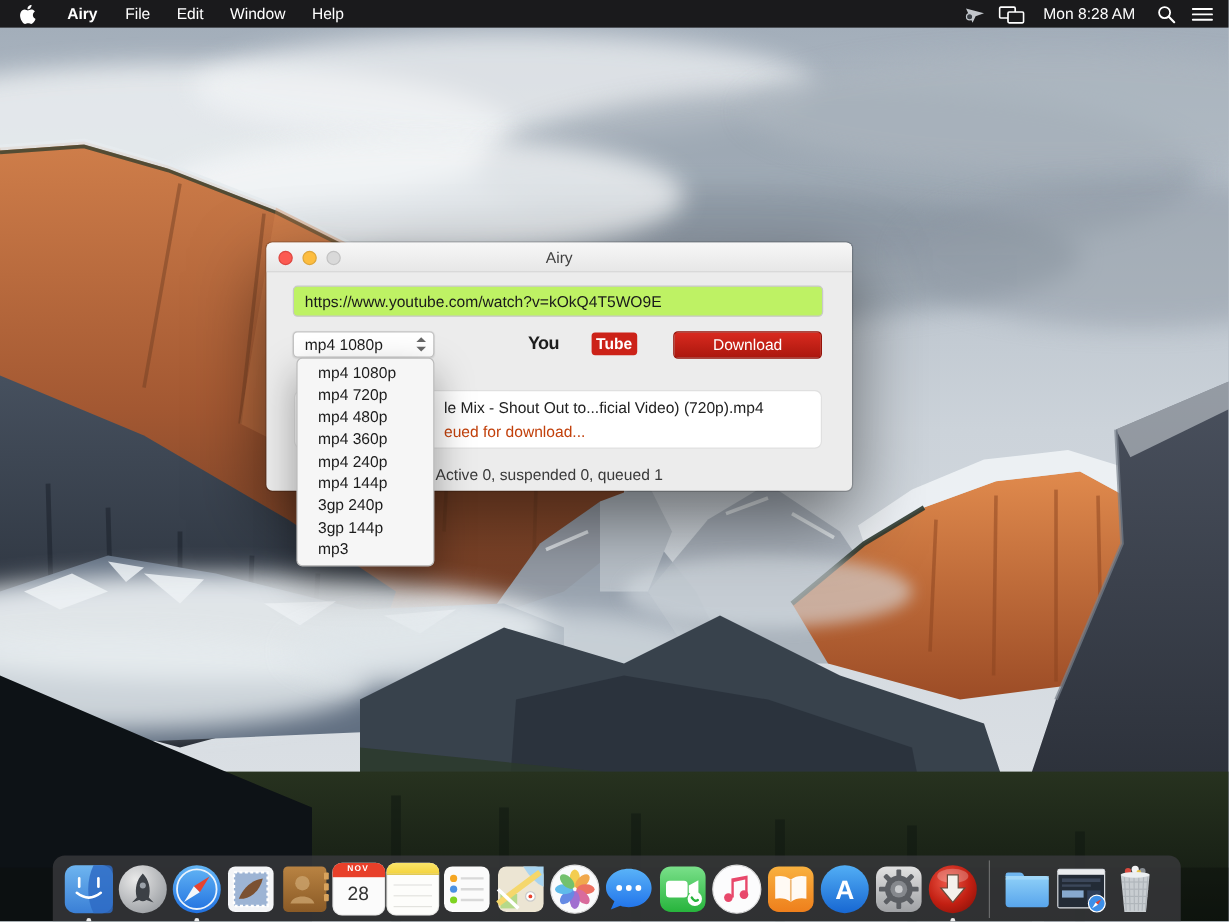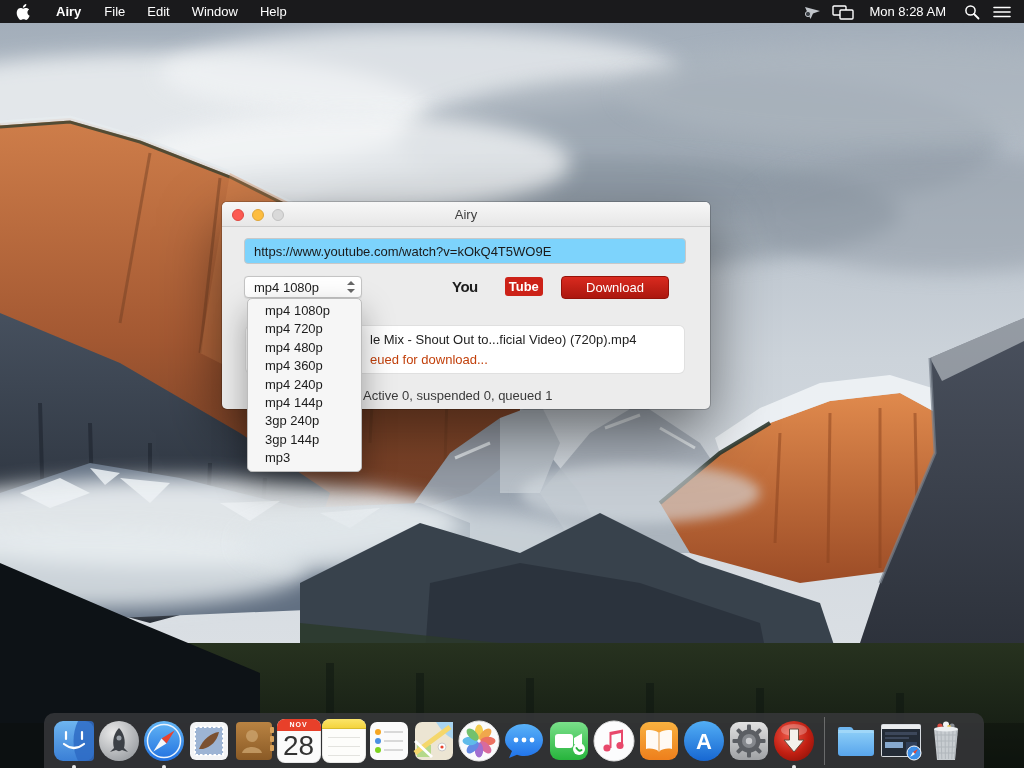--- a/index.html
+++ b/index.html
@@ -26,36 +26,36 @@
                  box-shadow:0 24px 60px rgba(0,0,0,.5), 0 0 0 1px rgba(0,0,0,.18); }
   .titlebar { position:relative; height:25px; background:linear-gradient(#f7f7f7,#e7e7e7);
               border-bottom:1px solid #cdcdcd; border-radius:5px 5px 0 0; }
   .titlebar .title { text-align:center; line-height:25px; font-size:13px; color:#404040; }
   .lights { position:absolute; left:10px; top:6.5px; display:flex; gap:8px; }
   .light { width:12px; height:12px; border-radius:50%; }
   .light.close { background:#fc5a52; border:1px solid #dd4741; }
   .light.min   { background:#fdbd3f; border:1px solid #dda53a; }
   .light.zoom  { background:#d9d9d9; border:1px solid #c2c2c2; }
 
-  .url-input { position:absolute; left:22px; top:36px; width:442px; height:26px; background:#7dd3fc;
+  .url-input { position:absolute; left:22px; top:36px; width:442px; height:26px; background:#bef264;
                border:1px solid #c8c8c8; border-radius:4px; font-size:13px; color:#1a1a1a;
                padding:0 9px; font-family:"Liberation Sans", sans-serif; outline:none; }
 
   .format-select { position:absolute; left:22px; top:74px; width:118px; height:22px; background:#fff;
                    border:1px solid #c4c4c4; border-radius:4px; display:flex; align-items:center;
                    font-size:13px; color:#1d1d1d; padding-left:9px; cursor:default;
                    box-shadow:0 0.5px 1px rgba(0,0,0,.08); }
   .format-select svg { margin-left:auto; margin-right:5px; }
 
   .yt-logo { position:absolute; left:218px; top:75px; display:flex; align-items:center; gap:1px; }
-  .yt-you { font-size:15px; font-weight:bold; color:#1d1d1d; letter-spacing:-0.5px;margin-left:12px; }
+  .yt-you { font-size:15px; font-weight:bold; color:#1d1d1d; letter-spacing:-0.5px; }
   .yt-tube { font-size:13px; font-weight:bold; color:#fff; background:#cc2218; border-radius:3px;
              padding:1.5px 4px 2.5px;margin-left:26px; }
 
-  .download-btn { position:absolute; left:339px; top:74px; width:108px; height:23px;
+  .download-btn { position:absolute; left:339px; top:74px; width:124px; height:23px;
                   background:linear-gradient(#d92a1f,#ab170e); border:1px solid #941209;
                   border-radius:4px; color:#fff; font-size:13px; text-align:center; line-height:21px; }
 
   .item-card { position:absolute; left:24px; top:124px; width:438px; height:47px; background:#fff;
                border-radius:5px; box-shadow:0 0 0 1px rgba(0,0,0,.05); overflow:hidden; }
   .item-title  { position:absolute; left:124px; top:6px;  font-size:13px; color:#222; white-space:nowrap; }
   .item-status { position:absolute; left:124px; top:26px; font-size:13px; color:#c2410c; white-space:nowrap; }
 
   .status-line { position:absolute; left:141px; top:186px; font-size:13px; color:#3a3a3a; }
 
@@ -73,21 +73,21 @@
   .dock-item { position:relative; width:44px; height:44px; margin:0 0.5px; flex:0 0 auto; }
   .dock-item svg { width:44px; height:44px; display:block; }
   .dock-divider { width:1px; height:48px; background:rgba(255,255,255,.28); margin:0 8px; flex:0 0 auto; }
   .run-dot { position:absolute; left:50%; bottom:-6px; width:4px; height:4px; border-radius:50%;
              background:rgba(255,255,255,.9); transform:translateX(-50%); }
 
   .cal { width:44px; height:44px; background:#fbfbfb; border-radius:8px; overflow:hidden;
          box-shadow:inset 0 0 0 1px rgba(0,0,0,.08); }
   .cal-top { height:12px; background:#e8402a; color:#fff; font-size:7px; font-weight:bold;
              text-align:center; line-height:12px; letter-spacing:1px; }
-  .cal-day { font-size:28px; color:#333; text-align:center; line-height:30px; }
+  .cal-day { font-size:16px; color:#333; text-align:center; line-height:30px; }
 
   .notes { width:44px; height:44px; background:#fdfdfb; border-radius:8px; overflow:hidden;
            box-shadow:inset 0 0 0 1px rgba(0,0,0,.08); }
   .notes-top { height:10px; background:linear-gradient(#fbe56a,#f4d43e); border-bottom:1px solid #d9bc2e; }
   .notes-line { height:1px; background:#e3e3df; margin:8px 6px 0; }
 </style>
 </head>
 <body>
 
 <div id="screen">

